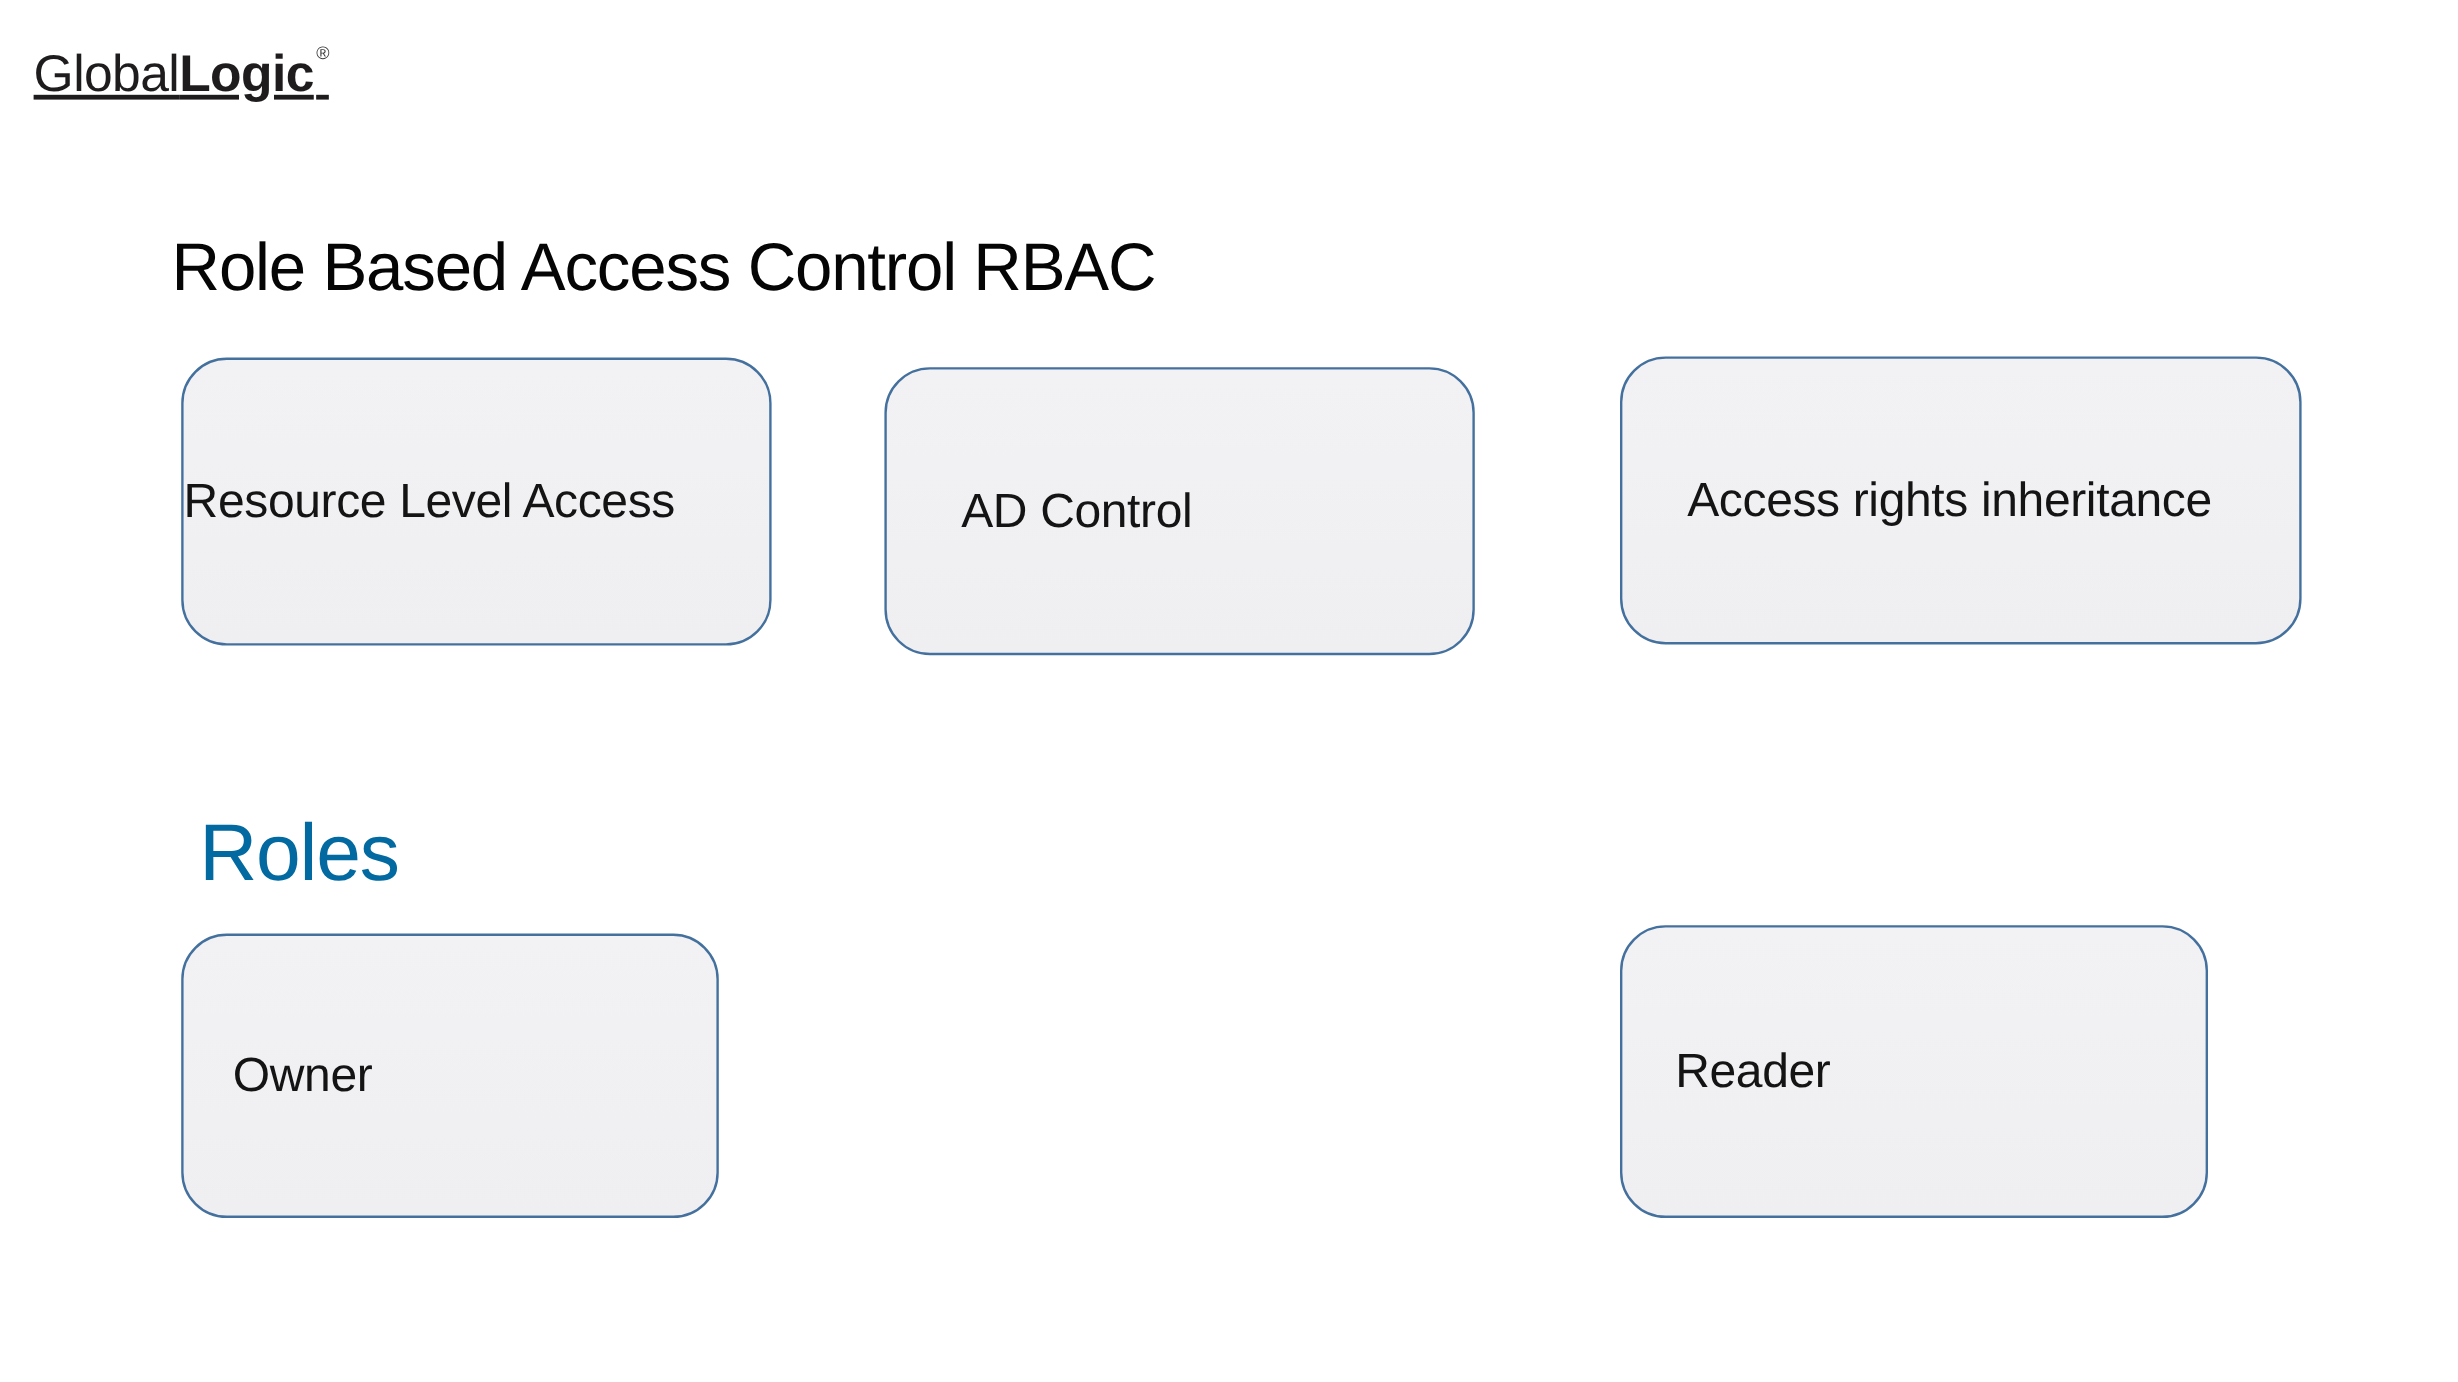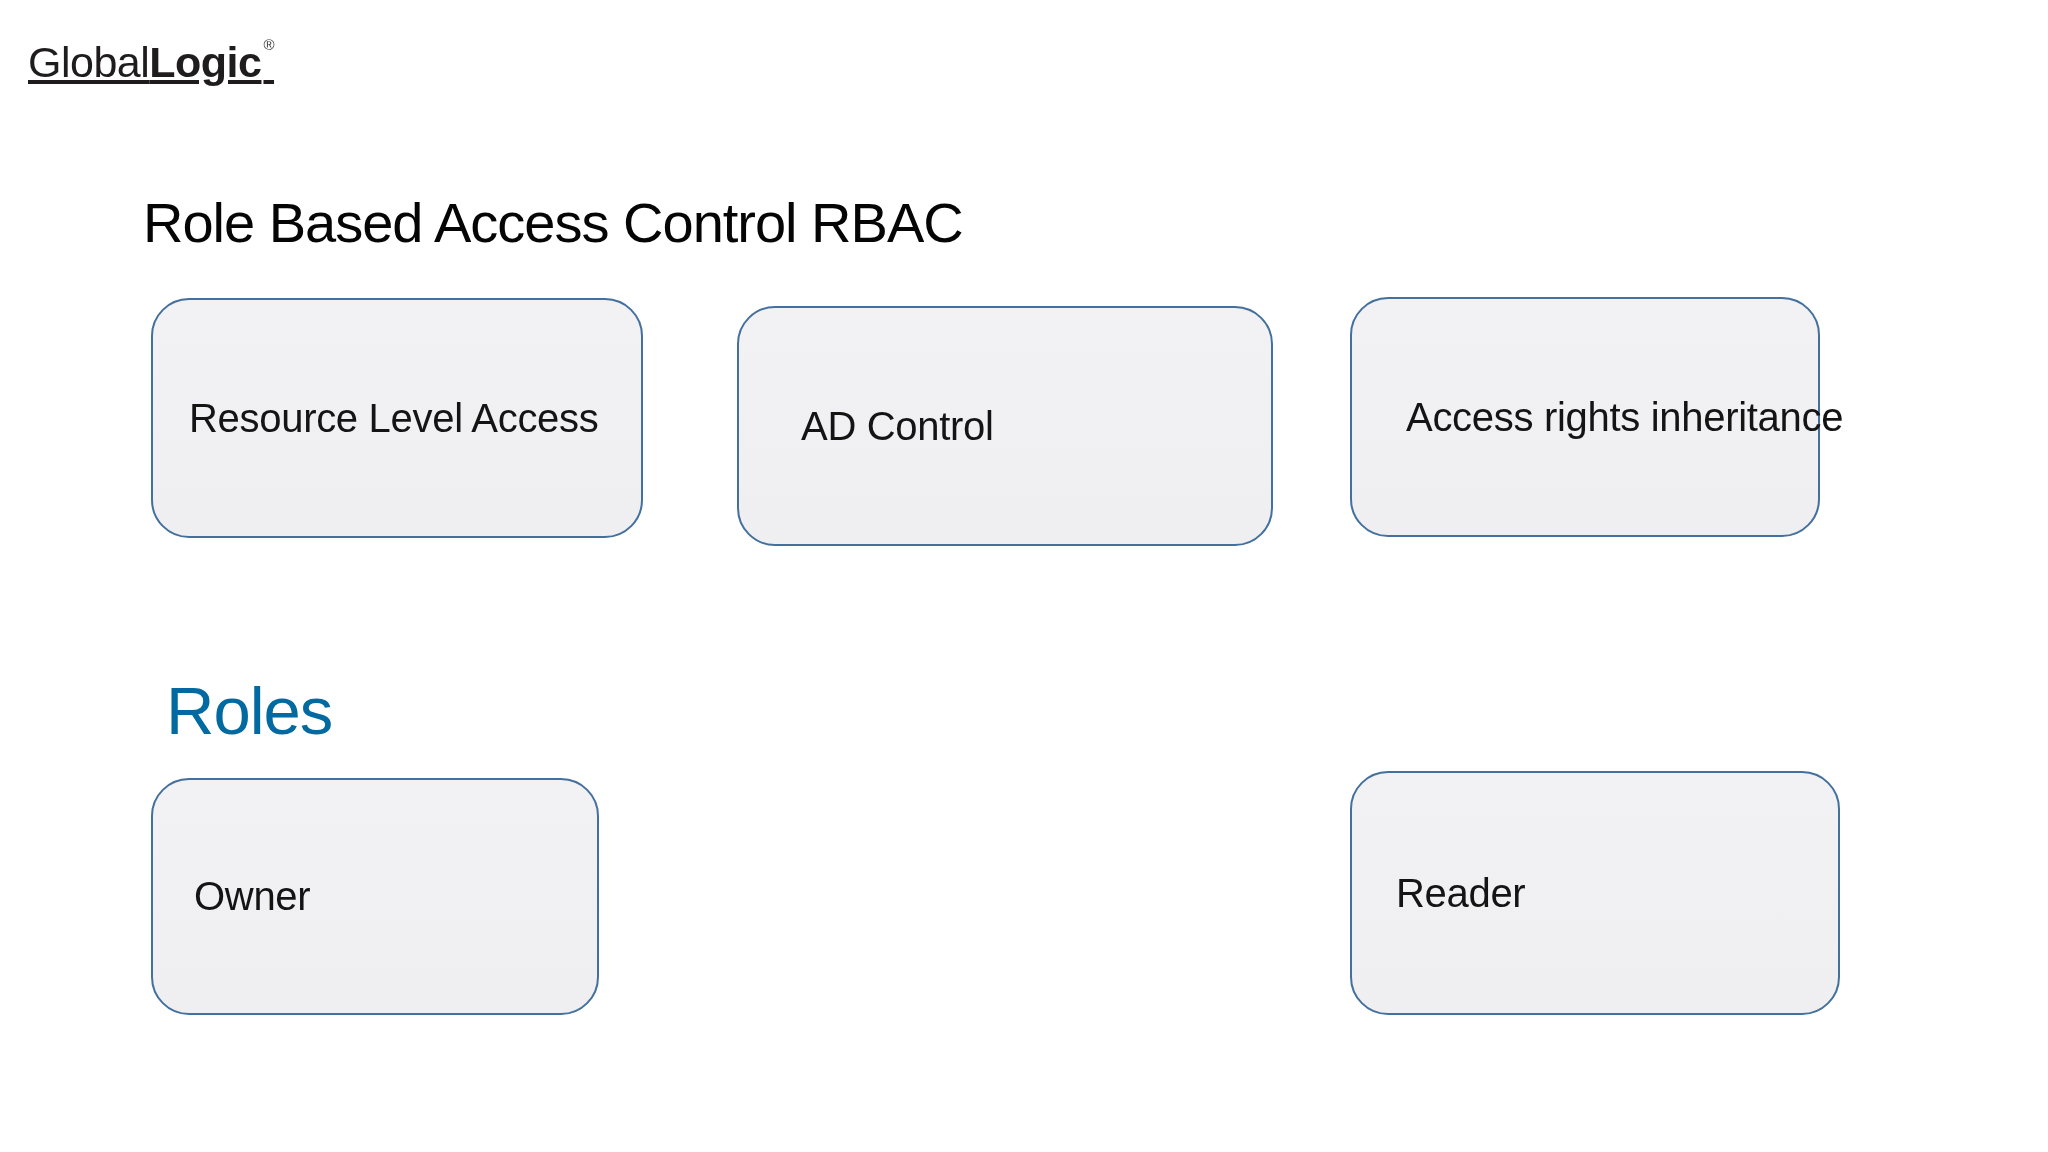--- a/index.html
+++ b/index.html
@@ -74,29 +74,29 @@
   .card-label {
     font-size: 40px;
     font-weight: 400;
     color: #141414;
     letter-spacing: -0.3px;
     white-space: nowrap;
   }
 
   
   .pos-r1c1 { left: 151px; top: 298px; width: 492px; height: 240px; }
-  .pos-r1c2 { left: 737px; top: 306px; width: 536px; height: 240px; text-align: center; }
-  .pos-r1c3 { left: 1350px; top: 297px; width: 470px; height: 240px; }
+  .pos-r1c2 { left: 737px; top: 306px; width: 492px; height: 240px; text-align: center; }
+  .pos-r1c3 { left: 1350px; top: 297px; width: 568px; height: 240px; }
   
   .pos-r2c1 { left: 151px; top: 778px; width: 448px; height: 237px; }
   .pos-r2c2 { left: 737px; top: 773px; width: 492px; height: 242px; }
   .pos-r2c3 { left: 1350px; top: 771px; width: 490px; height: 244px; }
 
   
-  .pos-r1c1 .card-label { padding-left: 36px; }
+  .pos-r1c1 .card-label { }
   .pos-r1c2 .card-label { padding-left: 62px; }
   .pos-r1c3 .card-label { padding-left: 54px; }
   .pos-r2c1 .card-label { padding-left: 41px; }
   .pos-r2c2 .card-label { padding-left: 43px; }
   .pos-r2c3 .card-label { padding-left: 44px; }
 </style>
 </head>
 <body>
 
 <div class="slide">

